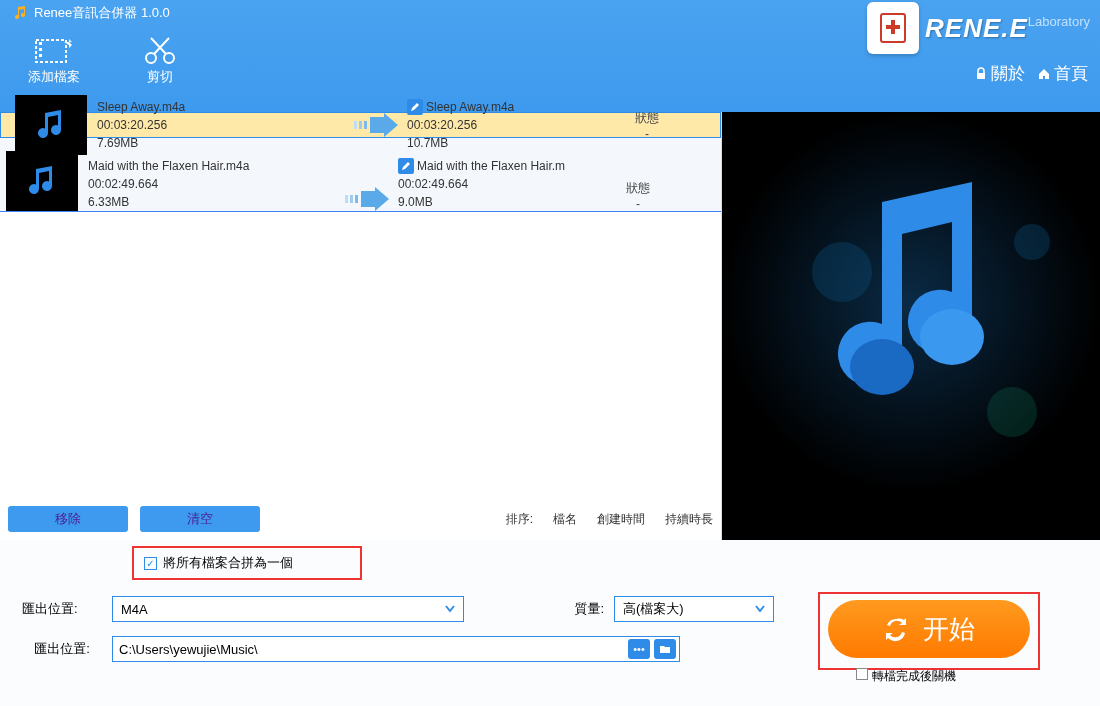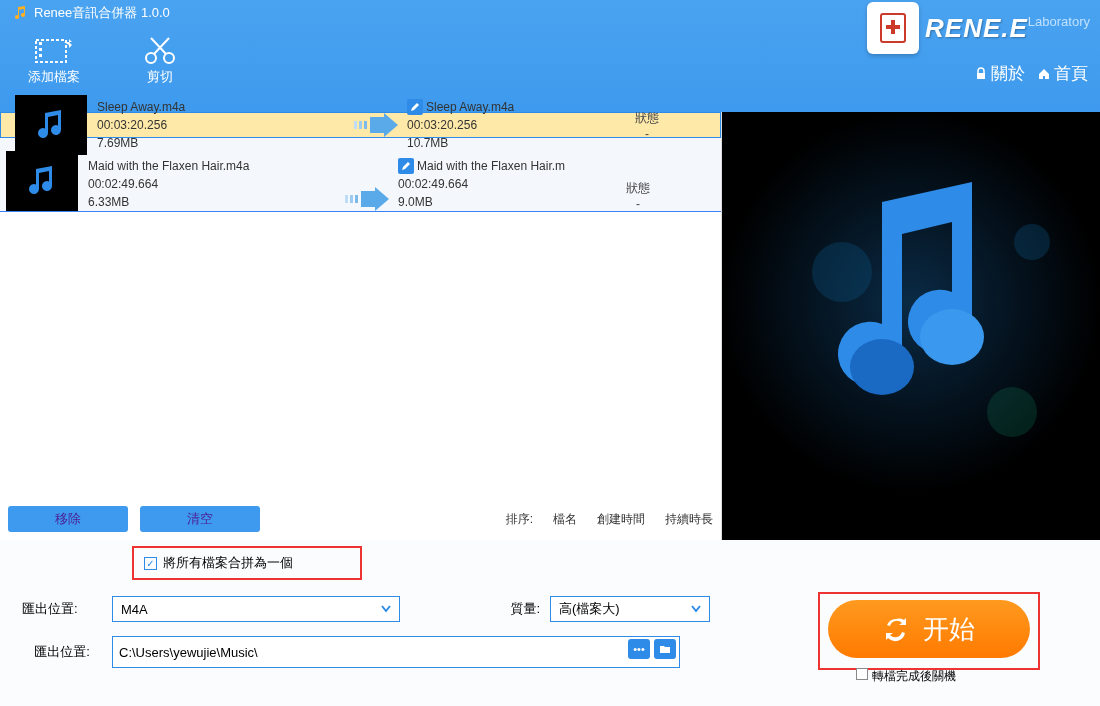--- a/index.html
+++ b/index.html
@@ -41,21 +41,21 @@
 .redbox { position:absolute; border:2px solid #e33; }
 .rb1 { left:132px; top:6px; width:230px; height:34px; }
 .rb2 { left:818px; top:52px; width:222px; height:78px; }
 .chk-row { position:absolute; left:144px; top:14px; font-size:13px; display:flex; align-items:center; gap:6px; }
 .chk { width:13px; height:13px; border:1px solid #2e8be8; display:flex; align-items:center; justify-content:center; font-size:10px; color:#2e8be8; }
 .form-row { position:absolute; display:flex; align-items:center; font-size:13px; gap:10px; }
 .fr1 { left:22px; top:56px; }
 .fr2 { left:22px; top:96px;text-align:center; }
 .sel { border:1px solid #2e8be8; height:26px; background:#fff; display:flex; align-items:center; padding:4px 8px; font-size:13px; position:relative; cursor:pointer; }
 .sel .car { position:absolute; right:8px; top:8px; }
-.path-in { border:1px solid #2e8be8; height:32px; width:568px; background:#fff; display:flex; align-items:center; padding:0 6px; font-size:13px; position:relative; }
+.path-in { border:1px solid #2e8be8; height:26px; width:568px; background:#fff; display:flex; align-items:center; padding:0 6px; font-size:13px; position:relative; }
 .path-btns { position:absolute; right:3px; top:2px; display:flex; gap:4px; }
 .pbtn { width:22px; height:20px; background:#2e8be8; border-radius:3px; color:#fff; font-size:11px; display:flex; align-items:center; justify-content:center; cursor:pointer; }
 .start-btn { position:absolute; left:828px; top:60px; width:202px; height:58px; background:linear-gradient(180deg,#ff9a1f,#ff7a00); border-radius:30px; color:#fff; font-size:26px; display:flex; align-items:center; justify-content:center; gap:14px; cursor:pointer; }
 .shut-row { position:absolute; left:856px; top:128px; font-size:12px; display:flex; align-items:flex-start; gap:4px; }
 .shut-row .cb { width:12px; height:12px; border:1px solid #888; background:#fff; }
 </style>
 </head>
 <body>
 
 <div class="header">
@@ -254,21 +254,21 @@
   <div class="redbox rb1"></div>
   <div class="redbox rb2"></div>
 
   <div class="chk-row">
     <span class="chk">✓</span>
     <span>將所有檔案合拼為一個</span>
   </div>
 
   <div class="form-row fr1">
     <span style="width:80px">匯出位置:</span>
-    <div class="sel" style="width:288px">
+    <div class="sel" style="width:352px">
       <span>M4A</span>
       <svg class="car" width="10" height="8" viewBox="0 0 10 8">
           <path d="M1 1l4 5 4-5" fill="none" stroke="#2e8be8" stroke-width="2"></path>
         </svg>
     </div>
     <span style="width:60px;margin-left:70px;text-align:right">質量:</span>
     <div class="sel" style="width:160px">
       <span>高(檔案大)</span>
       <svg class="car" width="10" height="8" viewBox="0 0 10 8">
           <path d="M1 1l4 5 4-5" fill="none" stroke="#2e8be8" stroke-width="2"></path>

